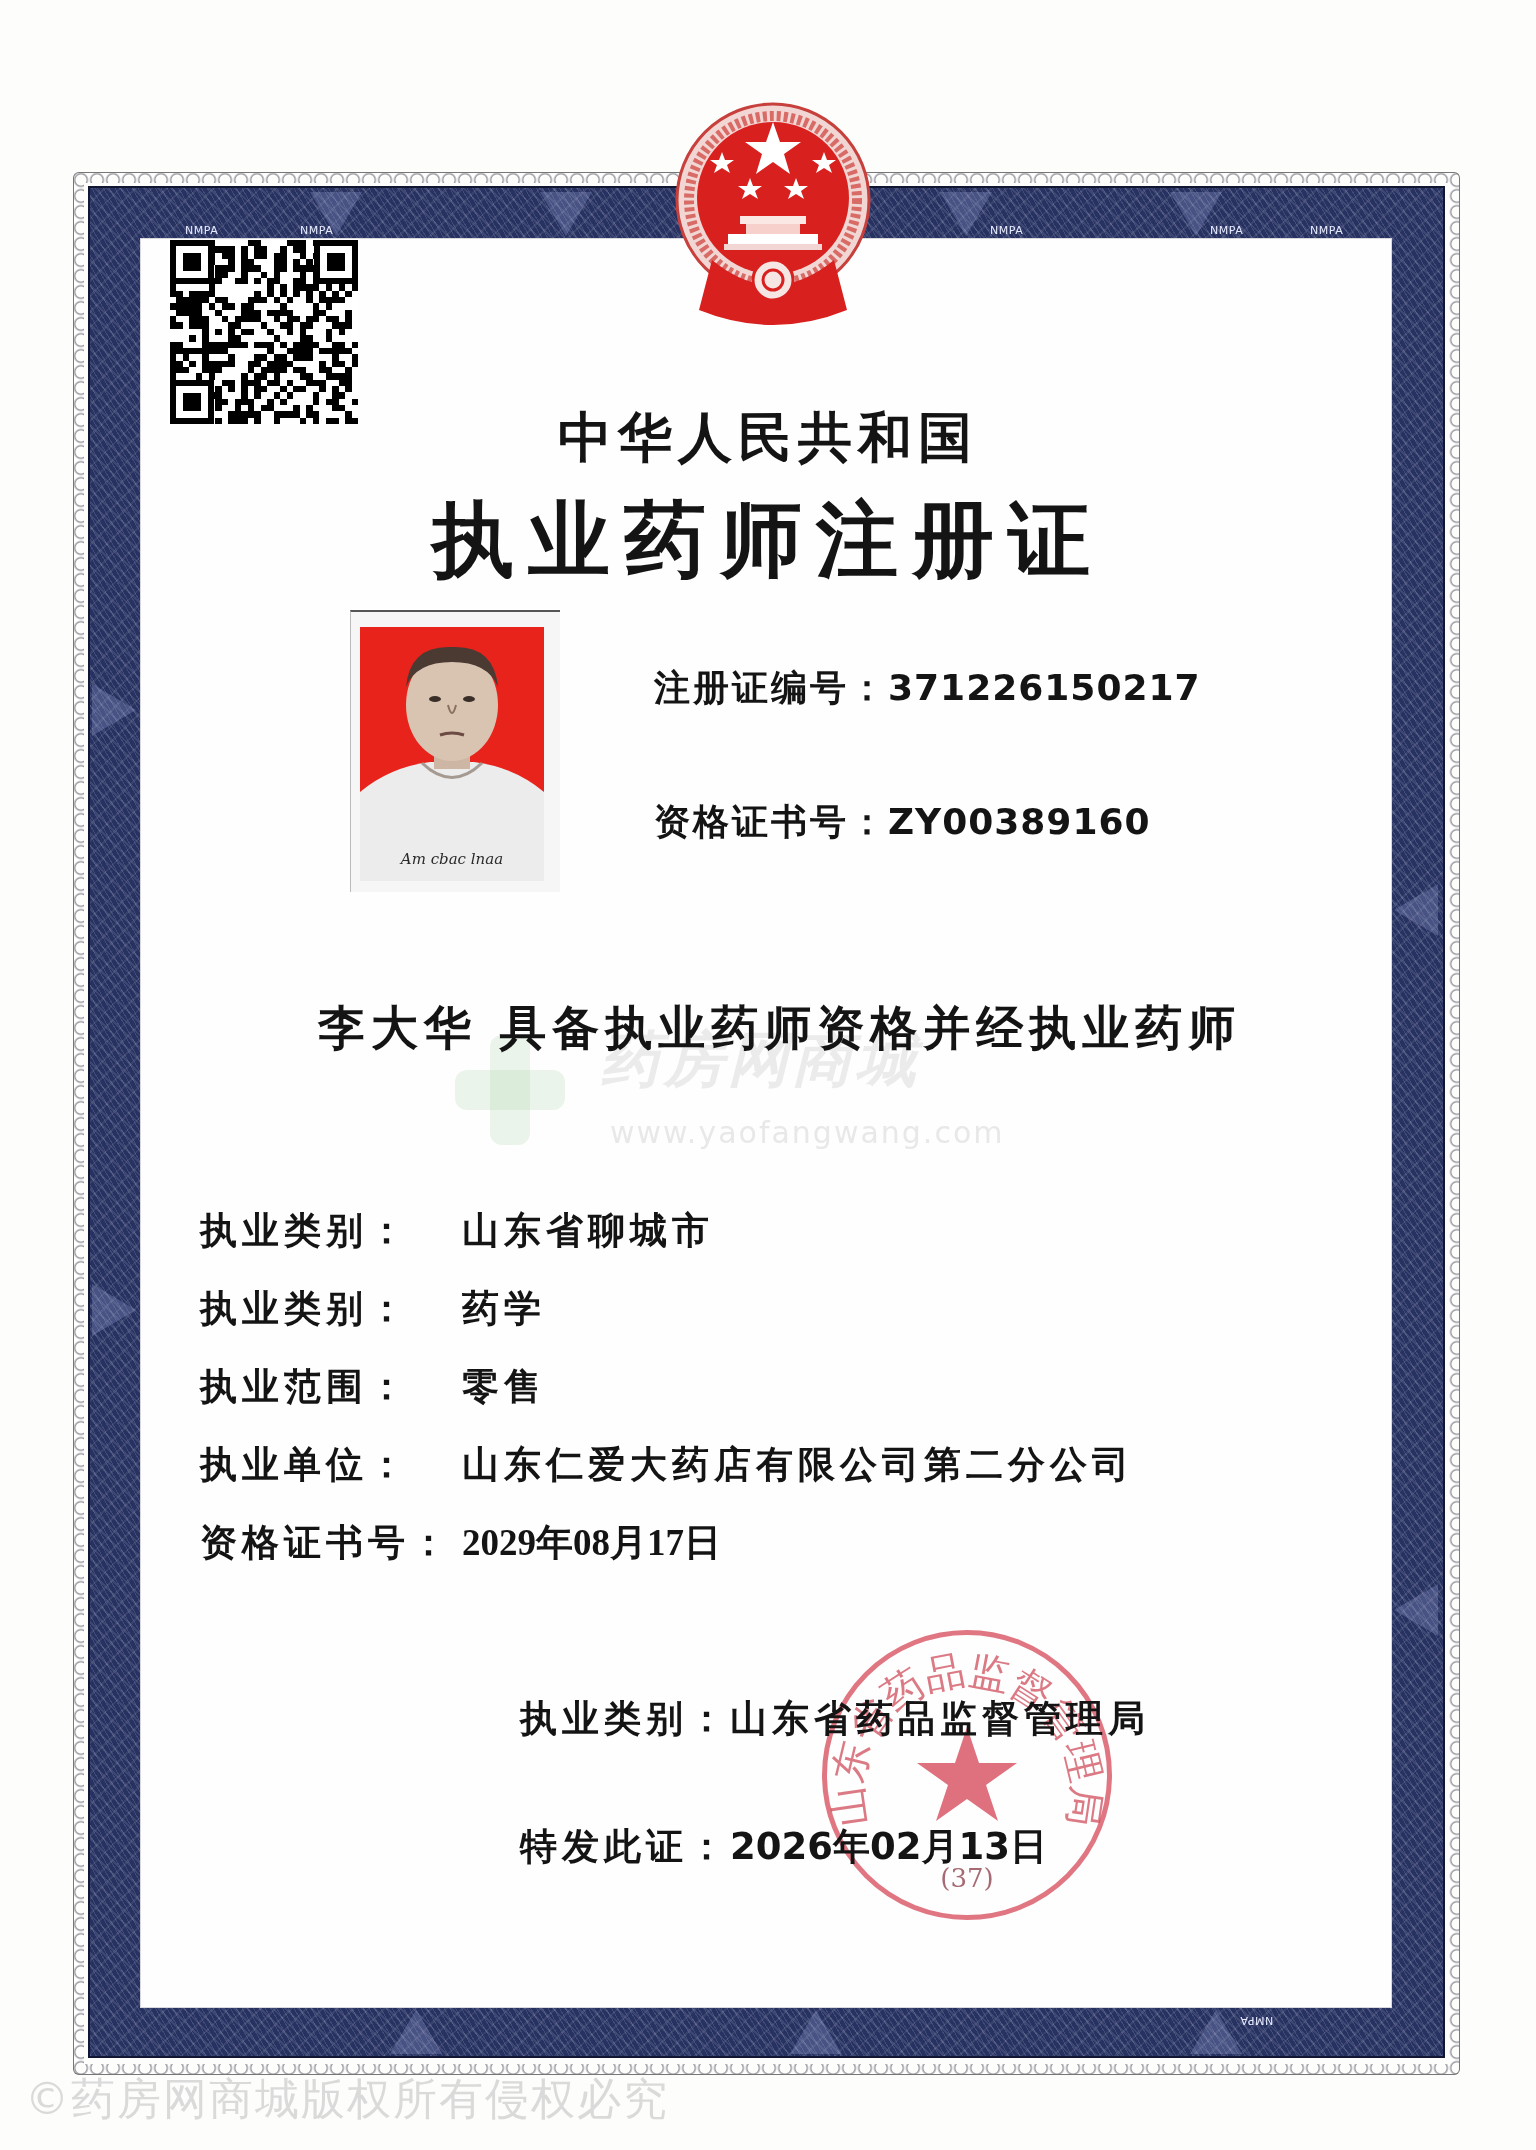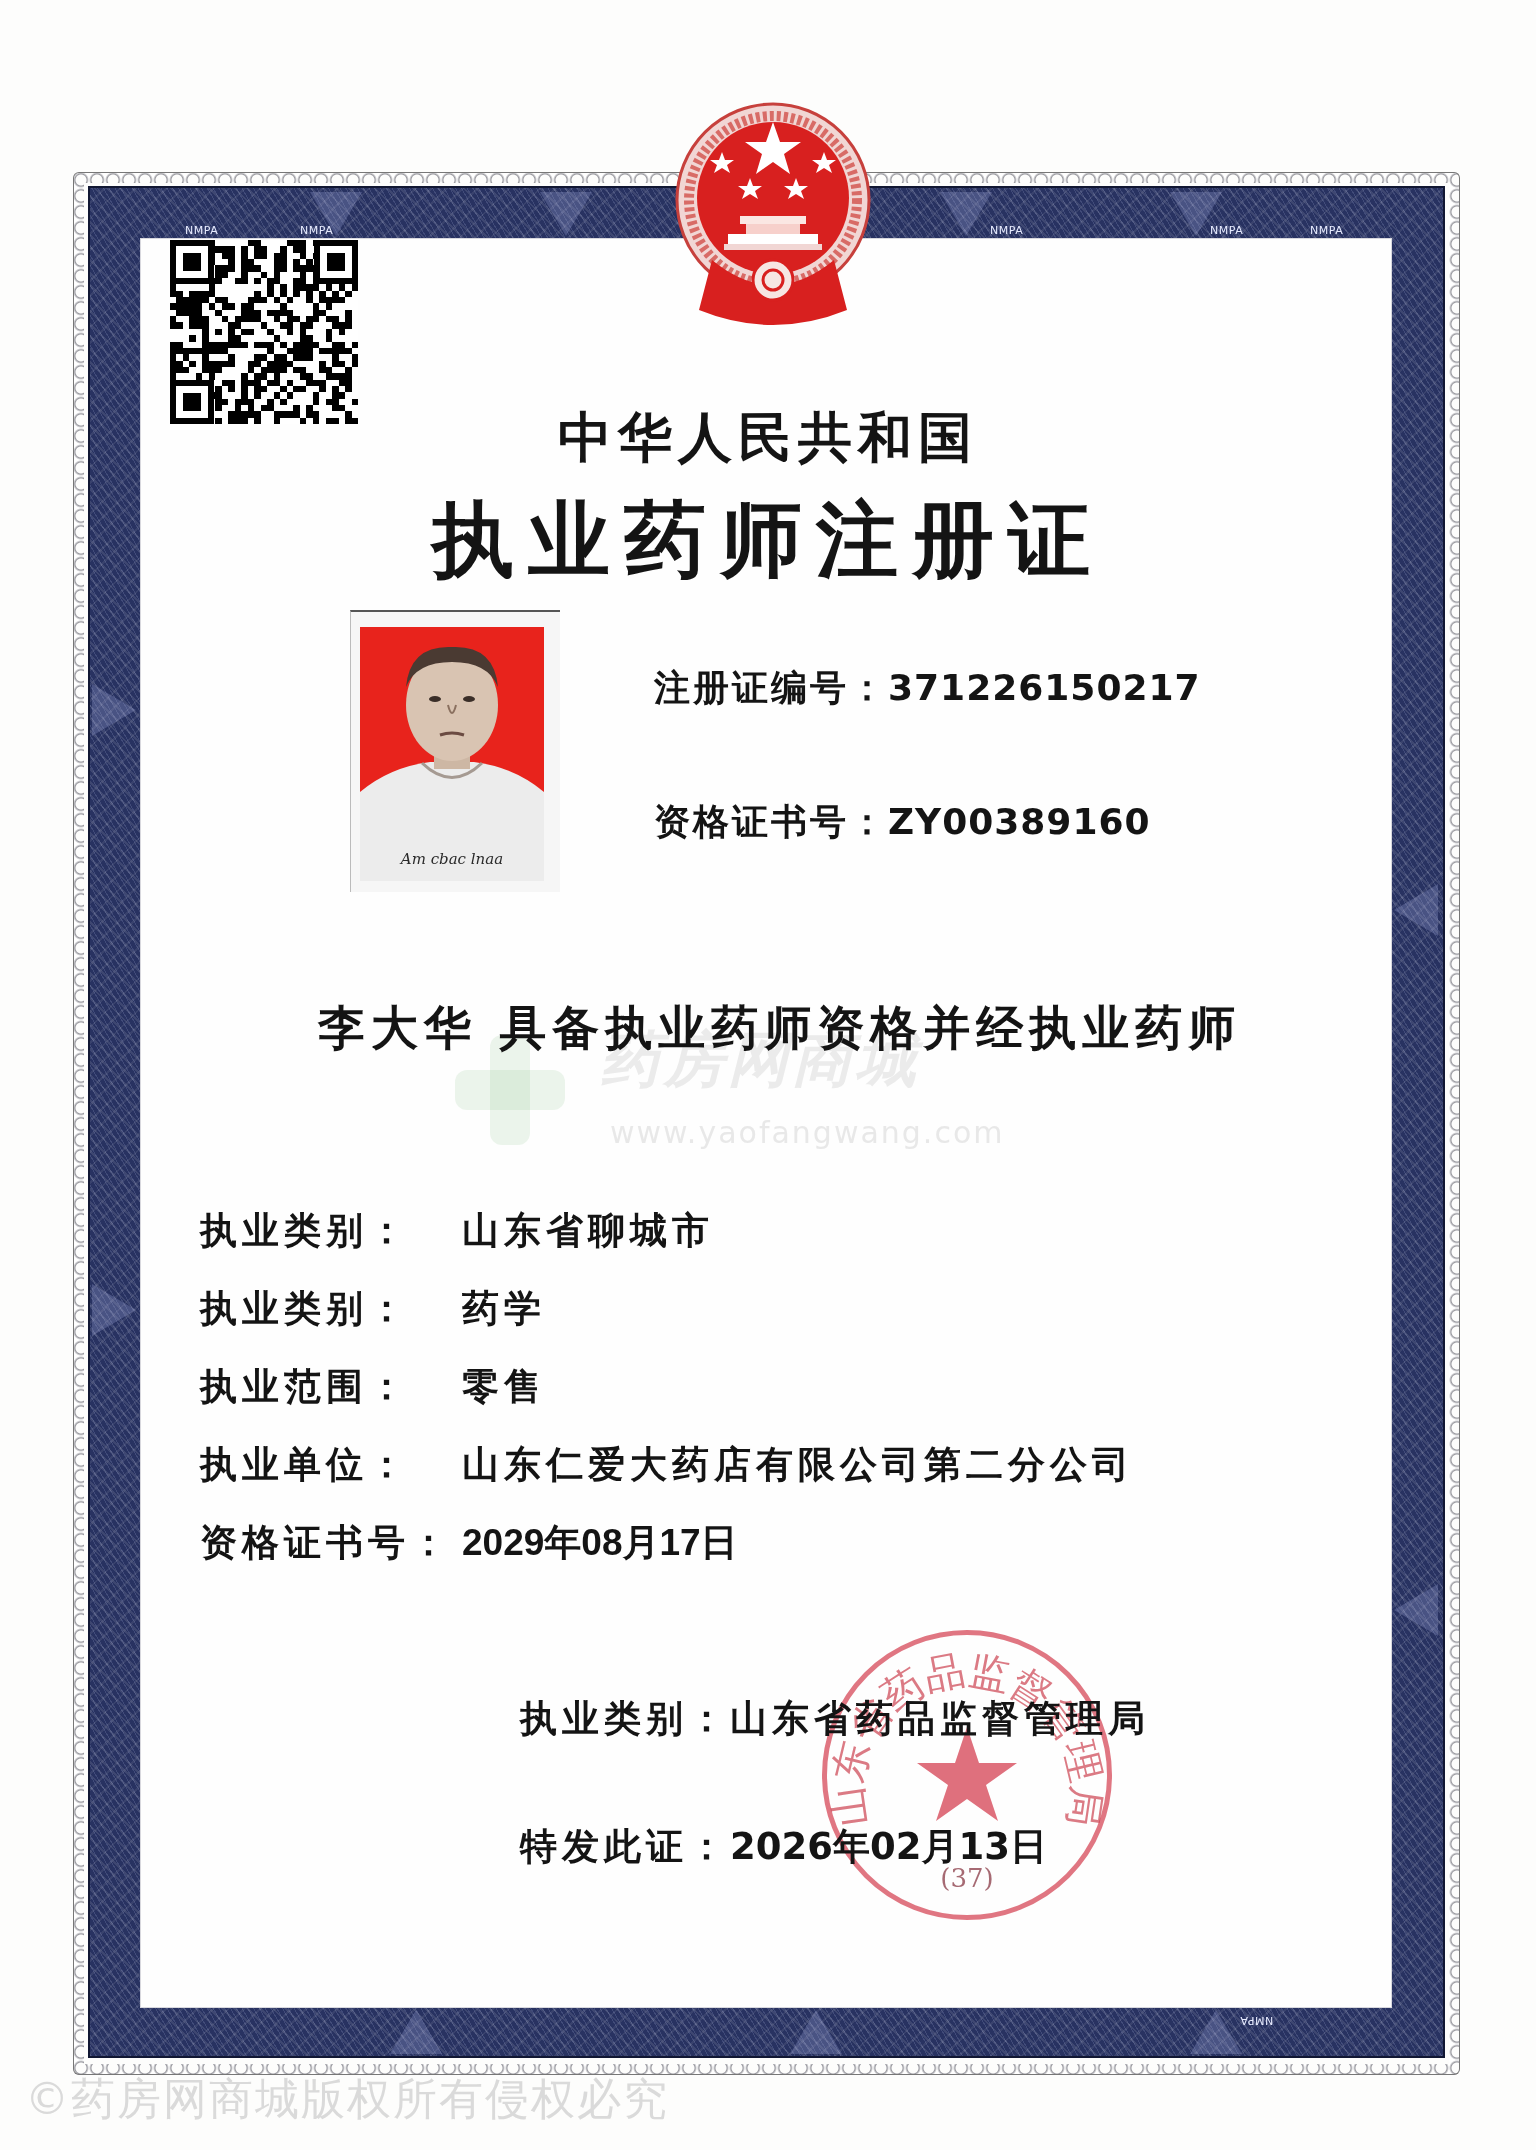--- a/index.html
+++ b/index.html
@@ -80,21 +80,21 @@
     left:360px; top:627px; width:184px; height:254px; overflow:hidden;
     background:#e8231c;
   }
 
   
   .numrow { font-size:36px; letter-spacing:3px; font-weight:bold; }
   .numrow .v { font-family:"DejaVu Sans", sans-serif; font-weight:bold; letter-spacing:1px; }
   .statement { left:200px; width:1150px; font-size:47px; font-weight:bold; letter-spacing:6px; line-height:76px; }
   .field { left:200px; font-size:37px; font-weight:bold; letter-spacing:5px; white-space:nowrap; }
   .field .lbl { display:inline-block; width:262px; }
-  .field .val.num { font-family:Liberation Sans, sans-serif; letter-spacing:0; }
+  .field .val.num { font-family:Liberation Serif, serif; letter-spacing:0; }
 
   .footer-row { left:520px; font-size:37px; font-weight:bold; letter-spacing:5px; white-space:nowrap; z-index:3; }
   .footer-row .num { font-family:"DejaVu Sans", sans-serif; letter-spacing:0; }
 
   
   .seal {
     left:822px; top:1630px; width:290px; height:290px; border-radius:50%;
     border:5px solid rgba(214,72,88,0.75); box-sizing:border-box; z-index:2;
   }
   .seal-text { fill:rgba(205,70,85,0.72); font-family:"DejaVu Serif", serif; font-size:40px; }

